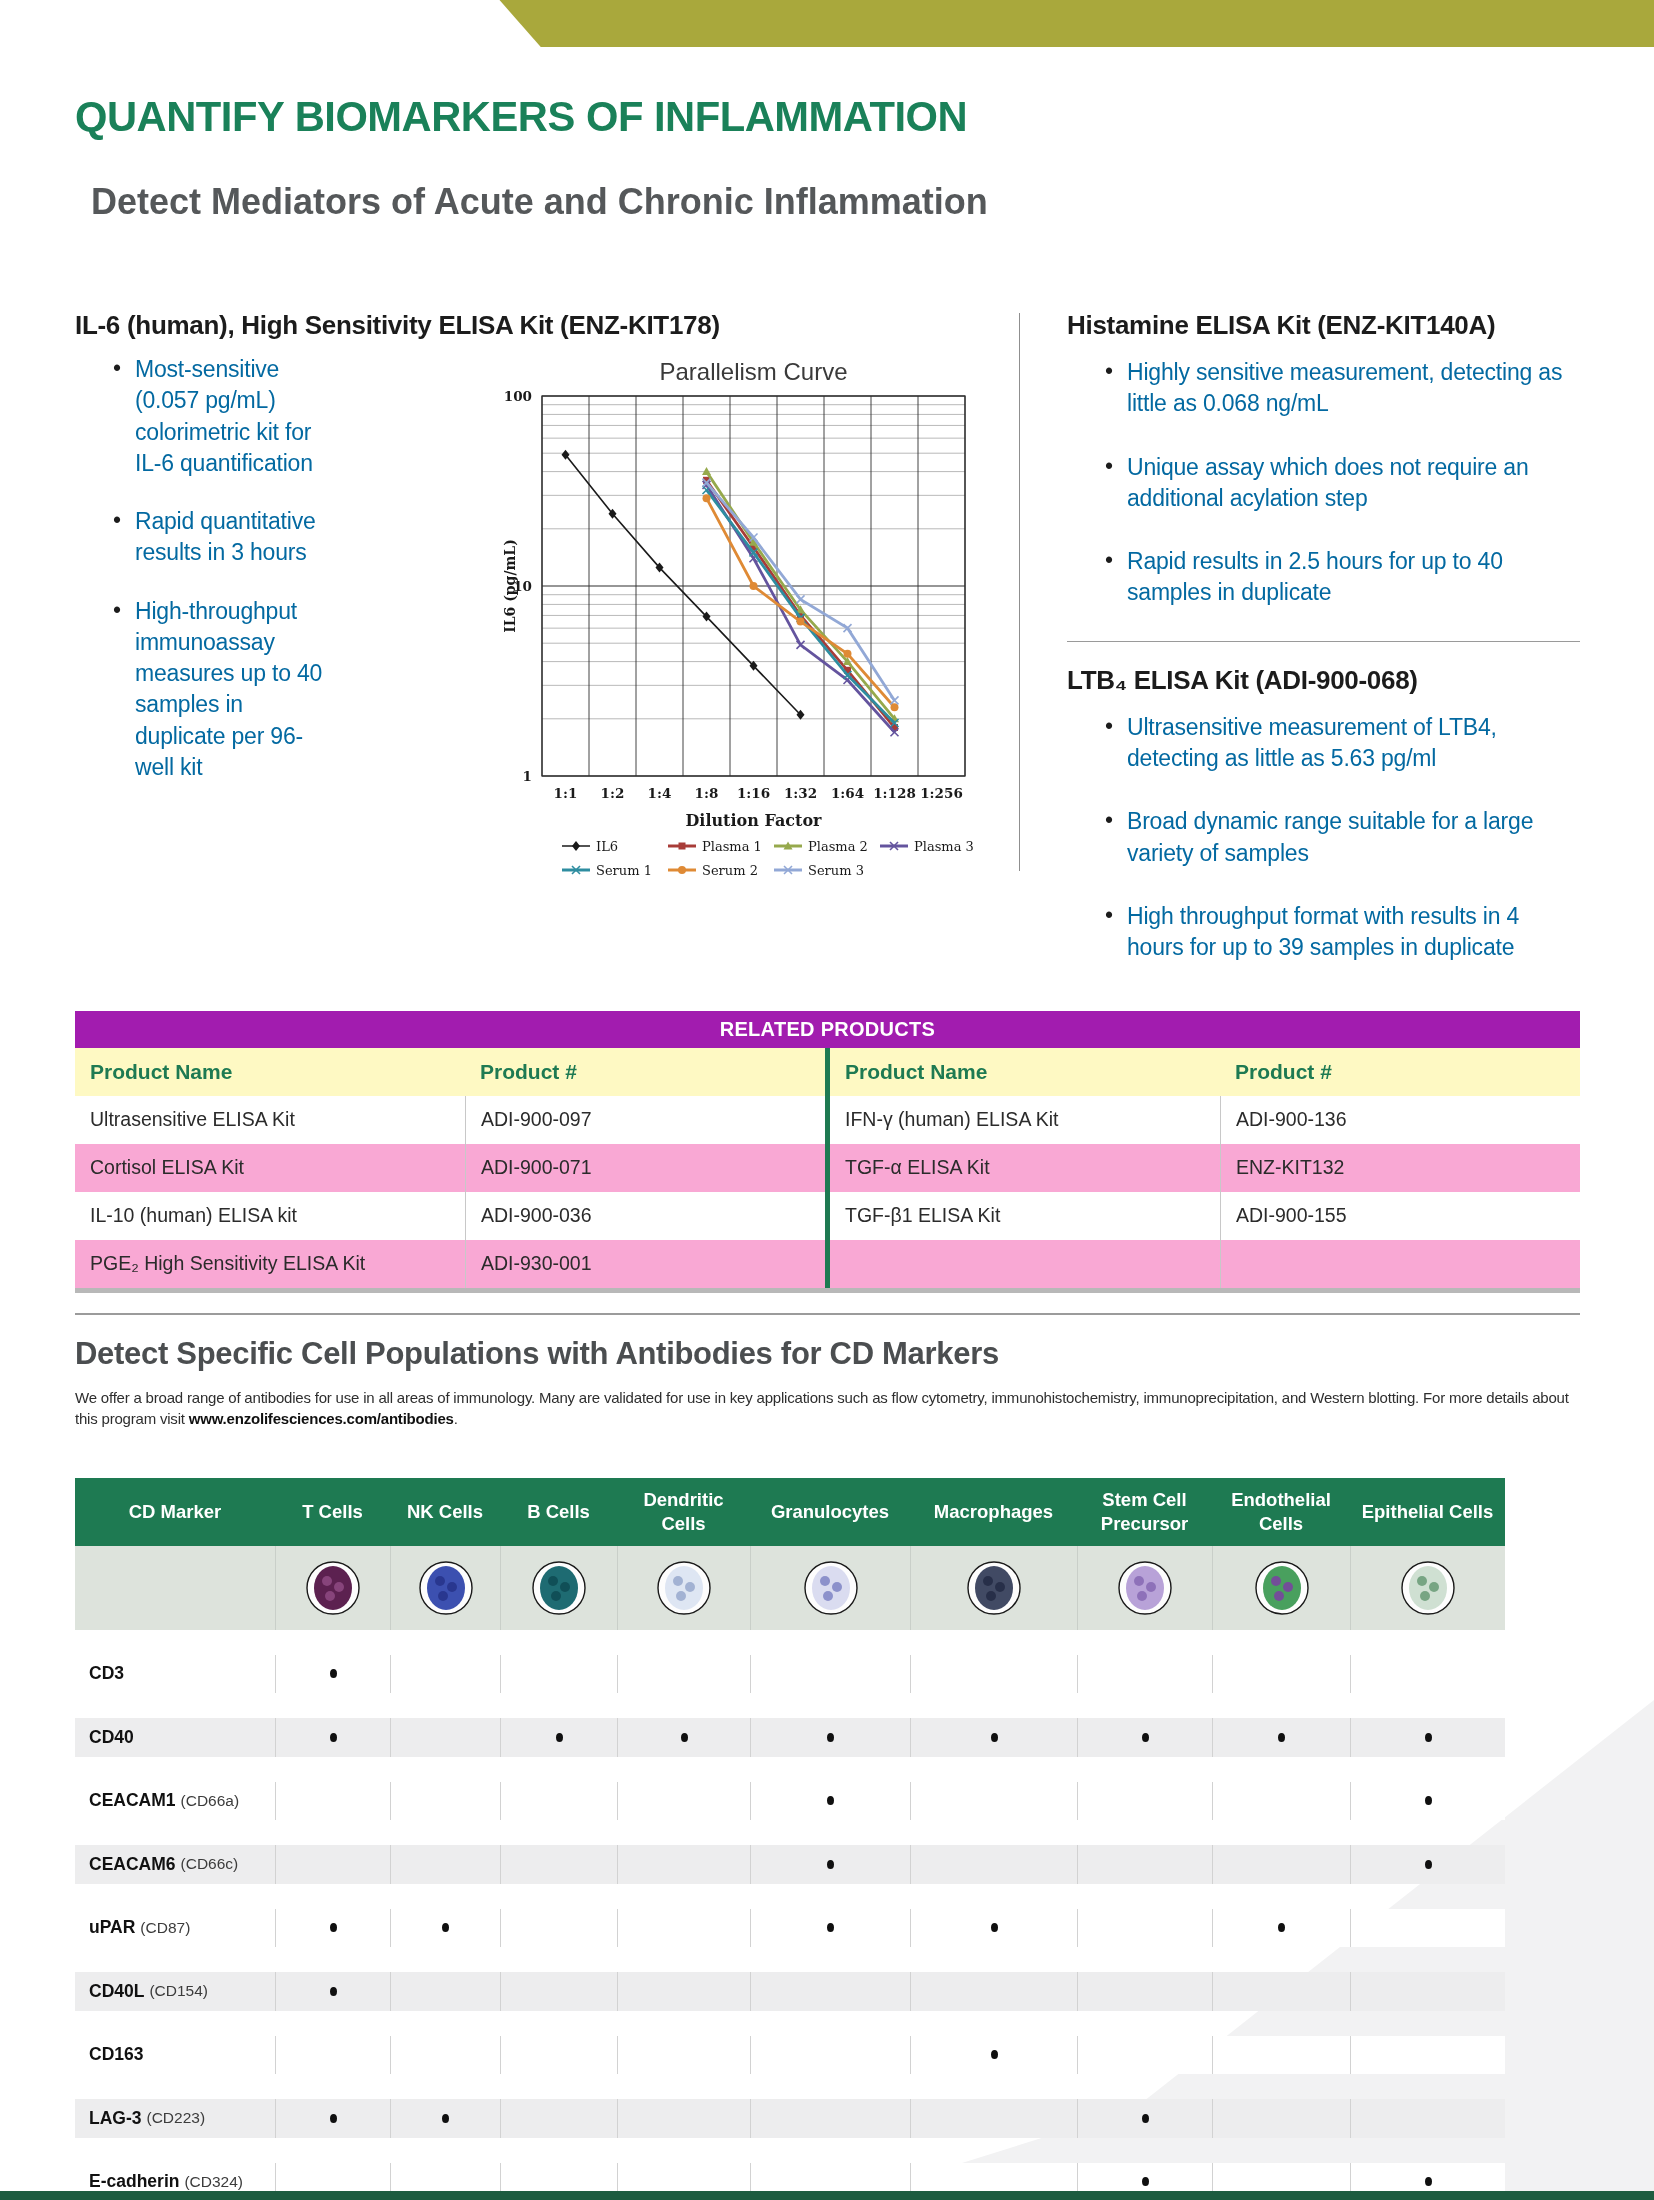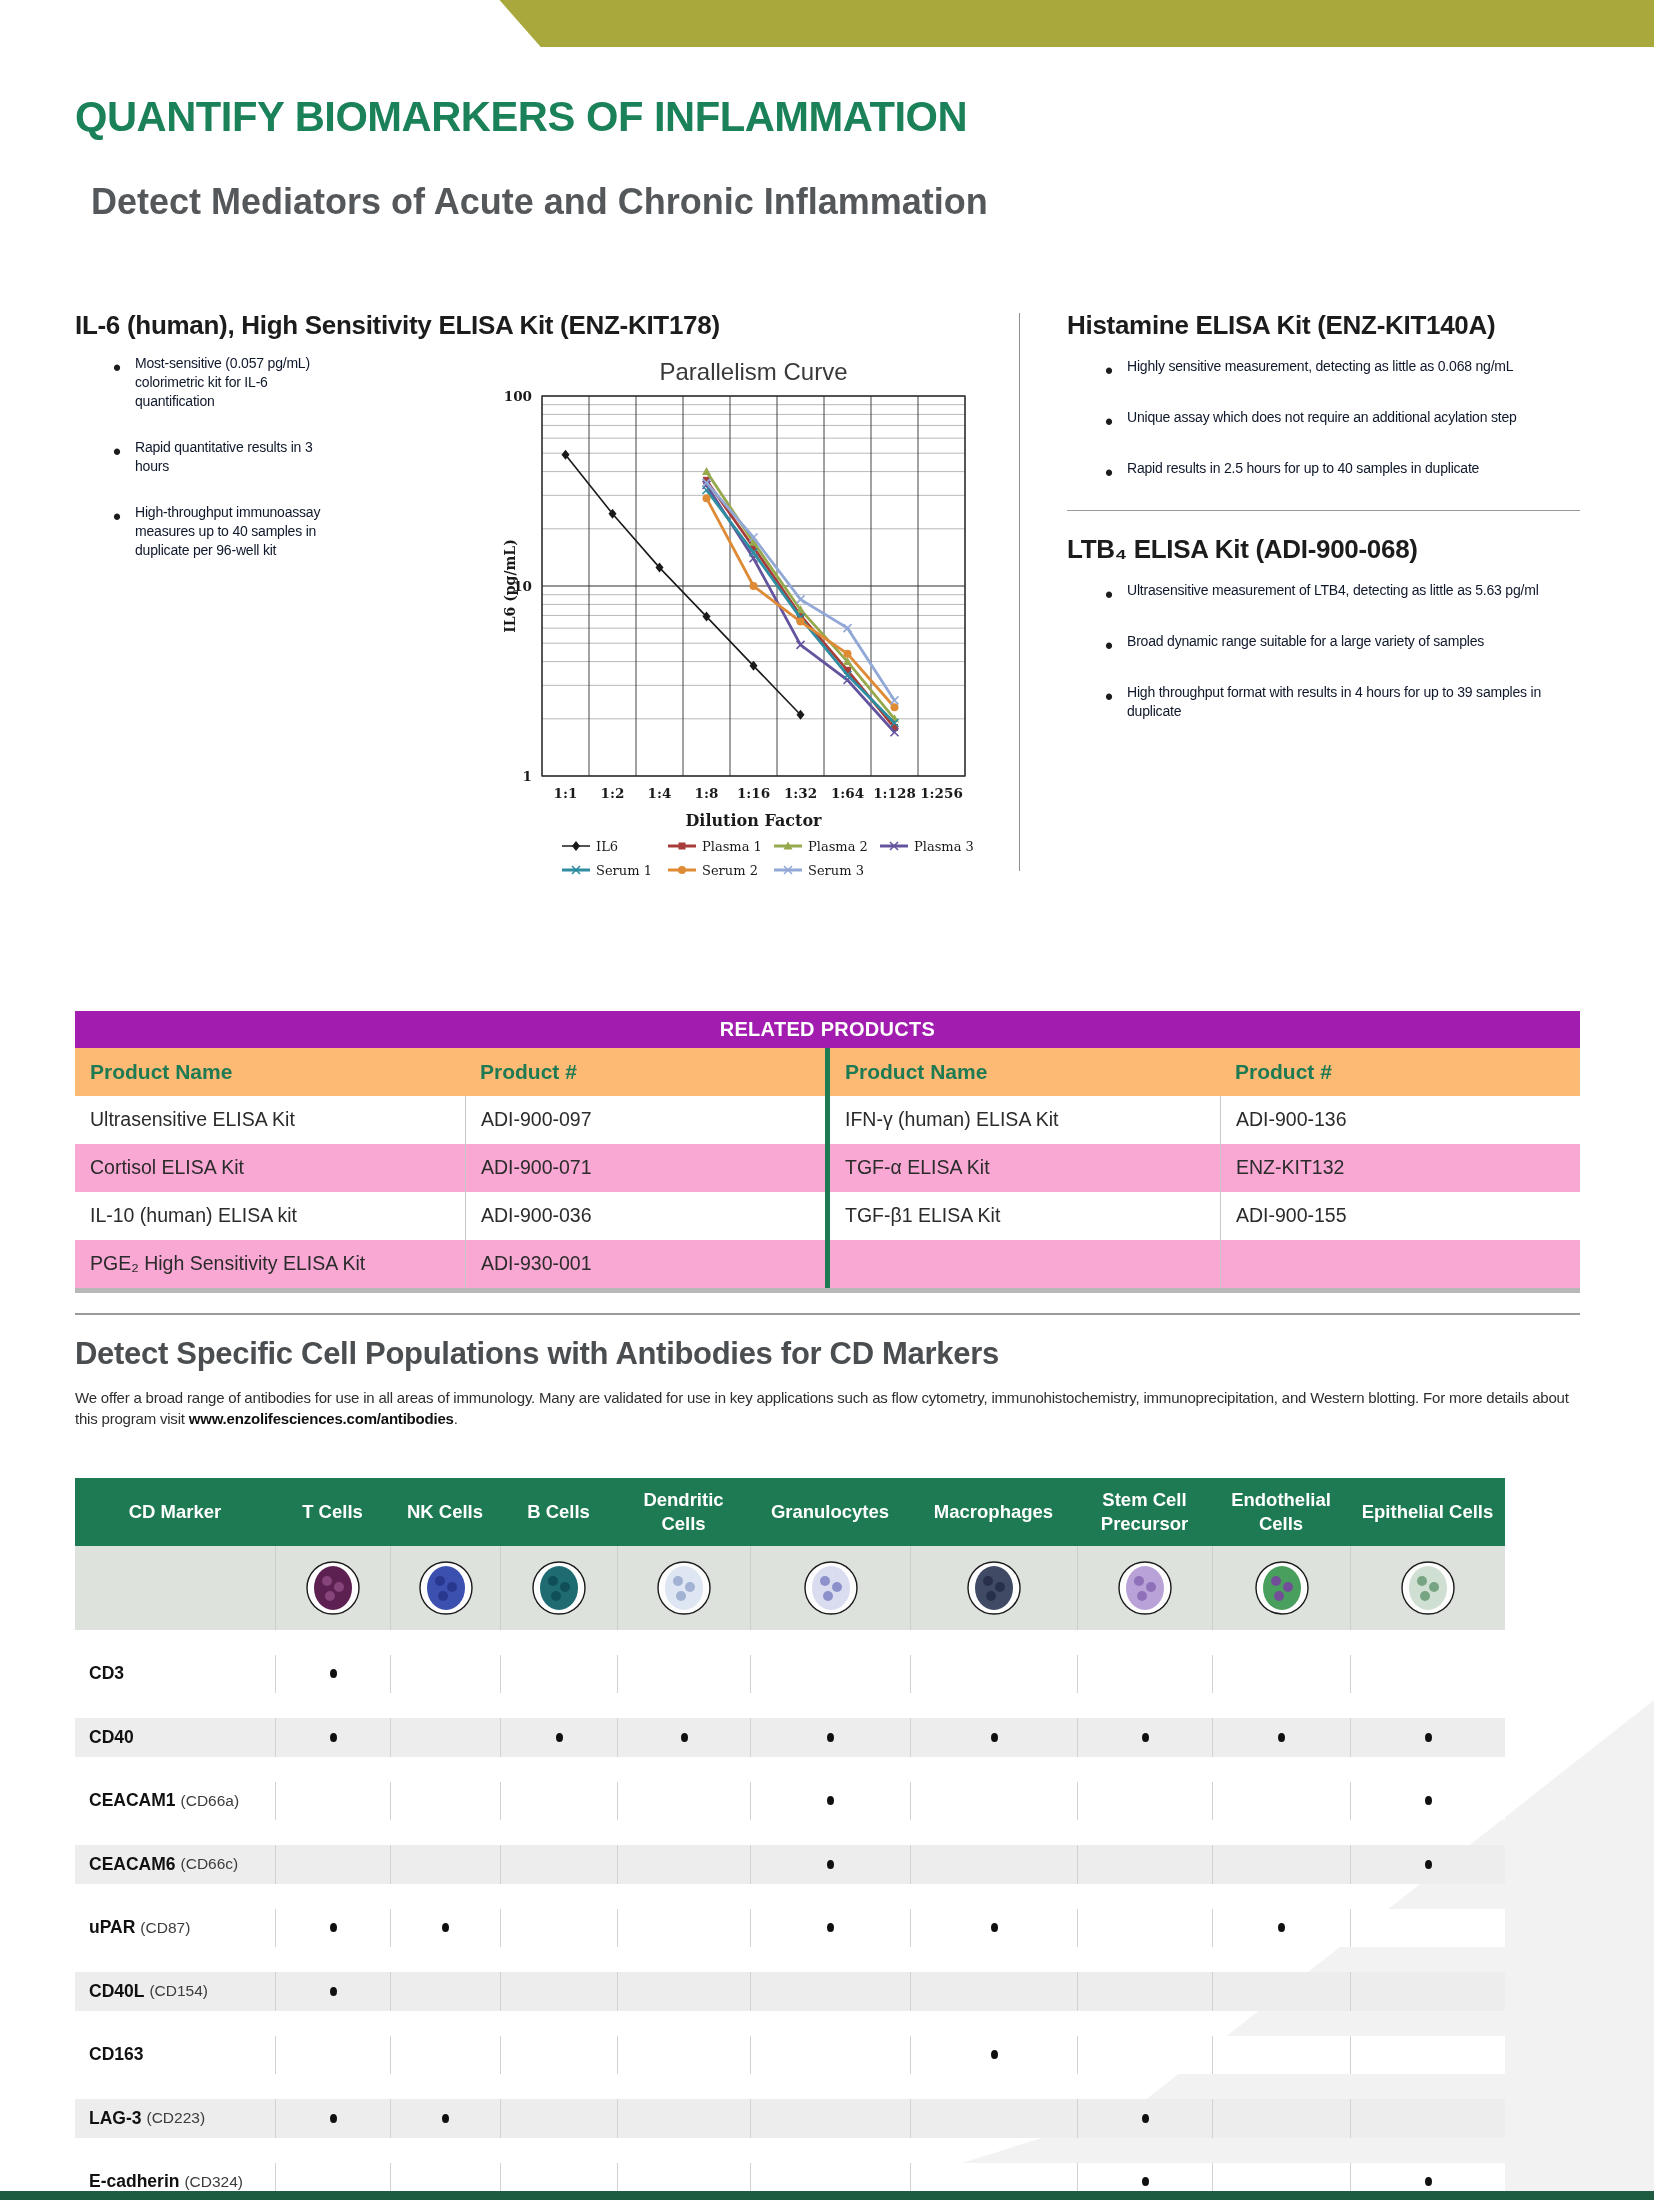--- a/index.html
+++ b/index.html
@@ -20,36 +20,36 @@
            letter-spacing:-0.5px;transform:scaleX(.97);transform-origin:left;}
   h2.subtitle{margin:42px 16px 0;font-size:36px;line-height:1.1;font-weight:700;color:#55585a;}
 
   .products-row{display:flex;margin-top:89px;height:700px;gap:32px;}
   .col-left{width:912px;}
   .vdiv{width:1px;background:#8f8f8f;height:558px;margin-top:2px;}
   .col-right{flex:1;padding-left:15px;}
   h3.kit{margin:0;font-size:26px;line-height:1.12;font-weight:700;color:#1c1c1c;letter-spacing:-0.3px;}
   .il6-body{display:flex;margin-top:14px;}
   ul.bullets{list-style:none;margin:0;padding:0 0 0 38px;}
-  ul.bullets li{position:relative;font-size:14px;line-height:1.36;color:#0f172a;
+  ul.bullets li{position:relative;font-size:23px;line-height:1.36;color:#0369a1;
                 margin-bottom:27px;padding-left:22px;letter-spacing:-0.2px;}
   ul.bullets li::before{content:'\2022';position:absolute;left:0;top:-1px;font-size:23px;color:#1c1c1c;}
   .col-left ul.bullets{width:300px;box-sizing:border-box;}
   .col-right ul.bullets{margin-top:17px;}
   .col-right ul.bullets li{margin-bottom:32px;}
   .chart-wrap{width:650px;}
   .kit-hr{border:none;border-top:1px solid #9a9a9a;margin:0 0 24px;}
 
   .rel-table{margin-top:0;}
   .rel-title{height:37px;background:#a21caf;color:#fff;font-weight:700;font-size:20px;
              display:flex;align-items:center;justify-content:center;letter-spacing:.3px;}
   .rel-halves{display:flex;border-bottom:5px solid #b8b8b8;}
   .rel-half{flex:1;}
   .rel-div{width:5px;background:#1e7a52;}
-  .rel-head{display:grid;grid-template-columns:52% 48%;background:#fdba74;height:48px;align-items:center;}
+  .rel-head{display:grid;grid-template-columns:52% 48%;background:#fef9c3;height:48px;align-items:center;}
   .rel-head div{font-size:21px;font-weight:700;color:#1e7a52;padding-left:15px;}
   .relrow{display:grid;grid-template-columns:52% 48%;height:48px;background:#fff;}
   .relrow.alt{background:#f9a8d4;}
   .relrow div{font-size:19.5px;color:#2b2b2b;padding-left:15px;display:flex;align-items:center;}
   .relrow .num{border-left:1px solid #c8c8c8;}
 
   .section-rule{border:none;border-top:2px solid #9b9b9b;margin:20px 0 0;}
   .cd-title{margin:22px 0 0;font-size:31px;line-height:1.1;font-weight:700;color:#4b4e50;letter-spacing:-0.3px;}
   .cd-para{margin:16px 0 0;font-size:15px;line-height:1.42;color:#2e2e2e;letter-spacing:-0.2px;}
   .cd-para b{color:#101010;}

